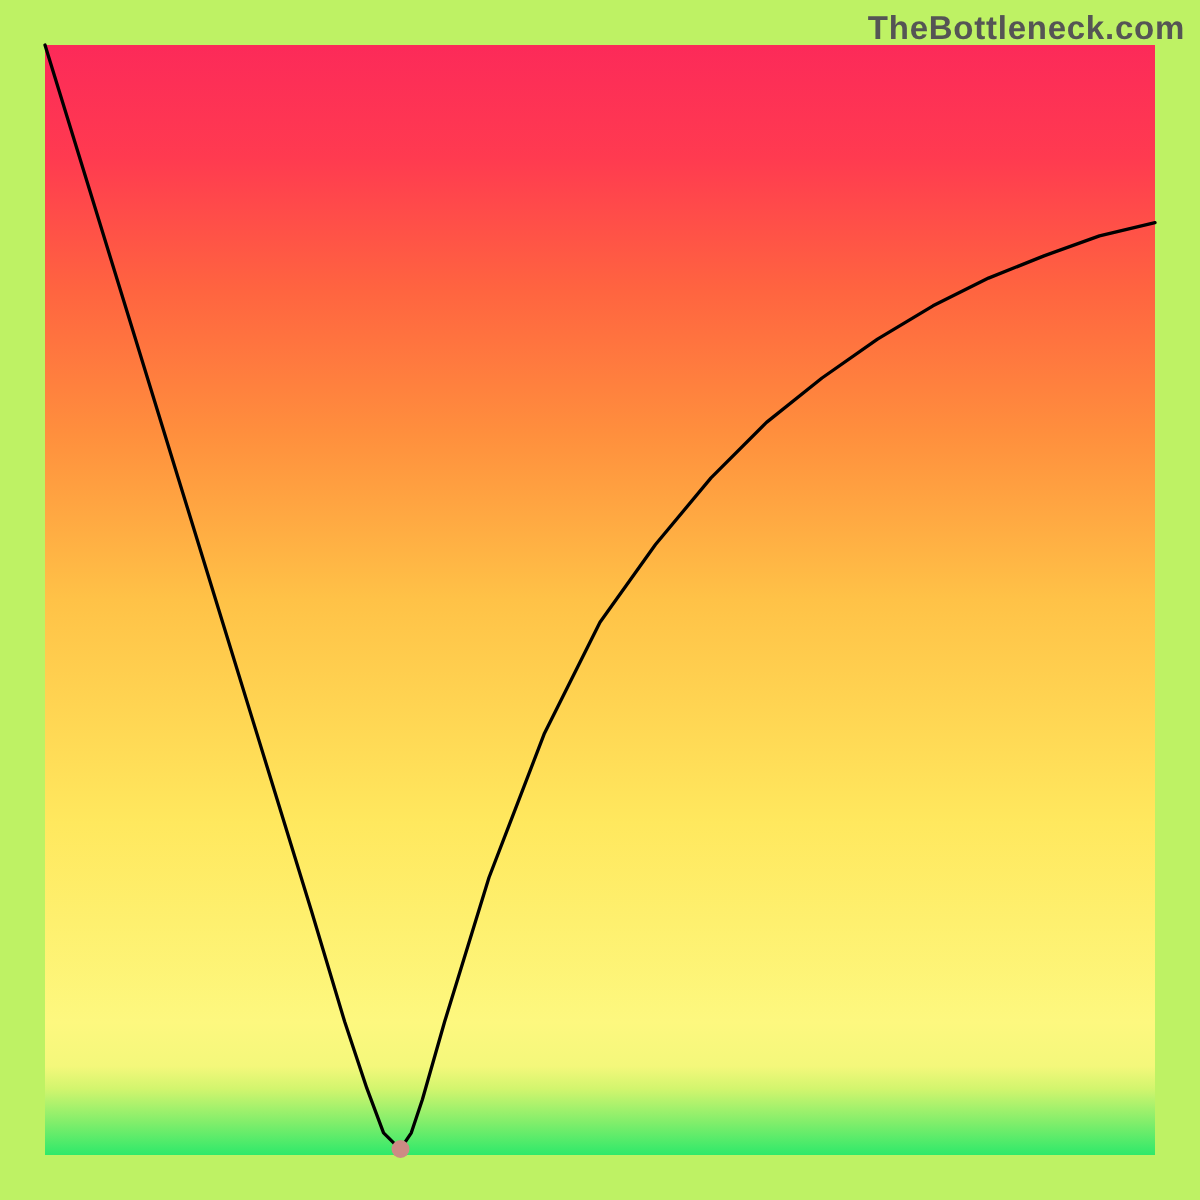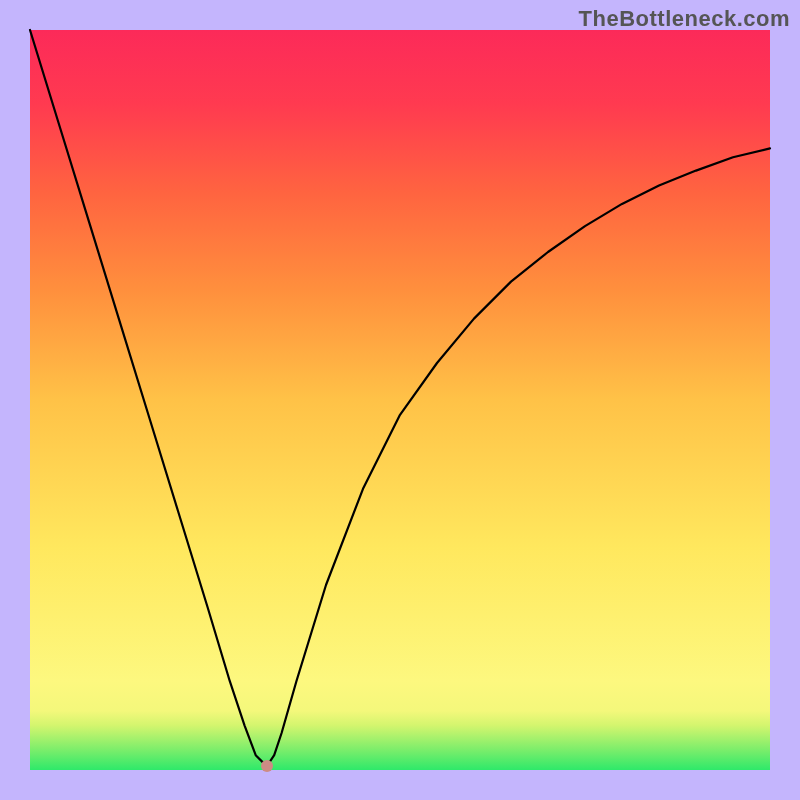--- a/index.html
+++ b/index.html
@@ -7,21 +7,21 @@
     padding: 0;
     width: 800px;
     height: 800px;
     overflow: hidden;
     background: #000;
   }
   .frame {
     position: relative;
     width: 800px;
     height: 800px;
-    background: #c4b5fd;
+    background: #bef264;
   }
   .plot-area {
     position: absolute;
     left: 30px;
     top: 30px;
     width: 740px;
     height: 740px;
     
     background: linear-gradient(
       to top,

